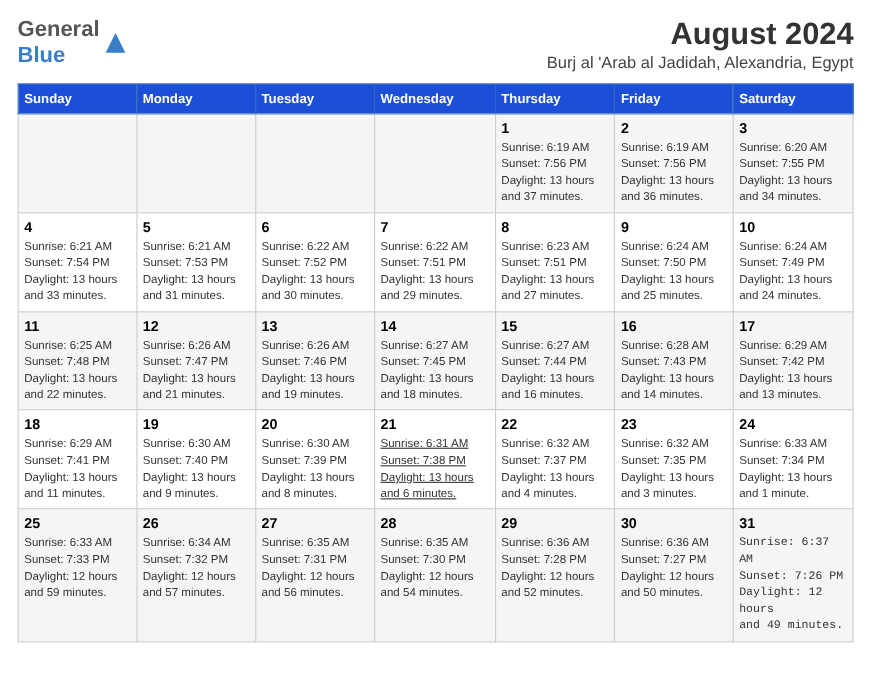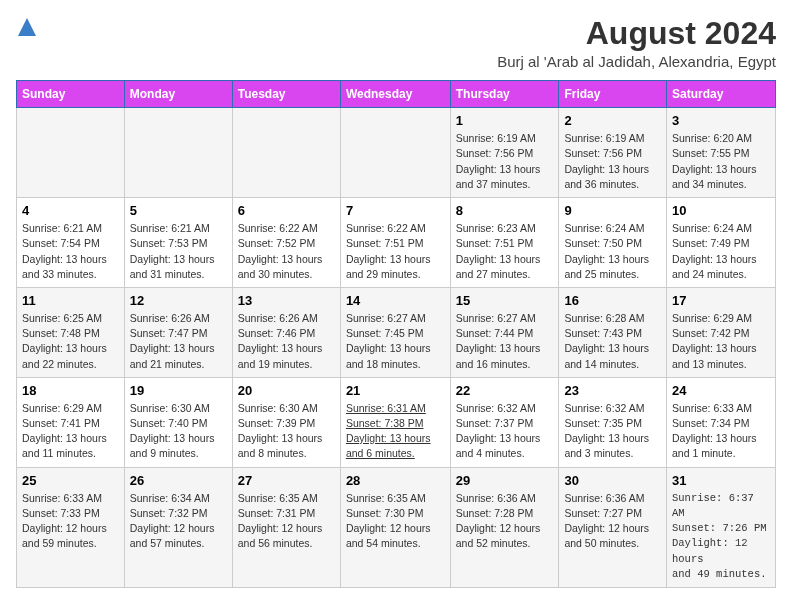--- a/index.html
+++ b/index.html
@@ -13,37 +13,37 @@
     .header-area {
       display: flex;
       justify-content: space-between;
       align-items: flex-start;
       margin-bottom: 10px;
     }
     .title-area {
       text-align: right;
     }
     .main-title {
-      font-size: 32px;
+      font-size: 28px;
       font-weight: bold;
       color: #333;
       line-height: 1.1;
     }
     .subtitle {
       font-size: 15px;
       color: #444;
       margin-top: 2px;
     }
     table {
       width: 100%;
       border-collapse: collapse;
       font-size: 11px;
     }
     thead tr th {
-      background-color: #d946ef;
+      background-color: #1d4ed8;
       color: #fff;
       text-align: left;
       padding: 6px 5px;
       font-size: 12px;
       font-weight: bold;
       border: 1px solid #2e6db4;
     }
     tbody tr td {
       border: 1px solid #ccc;
       vertical-align: top;
@@ -79,20 +79,26 @@
       font-weight: bold;
     }
     .logo-general { color: #555; }
     .logo-blue-word { color: #3a7dc9; }
   </style>
 </head>
 <body>
 
 <div class="header-area">
   <div class="logo-wrapper">
+    <div>
+      <span class="logo-text-block">
+        <span class="logo-general">General</span><br>
+        <span class="logo-blue-word">Blue</span>
+      </span>
+    </div>
     <svg width="22" height="22" viewBox="0 0 22 22">
       <polygon points="2,20 11,2 20,20" fill="#3a7dc9"></polygon>
     </svg>
   </div>
   <div class="title-area">
     <div class="main-title">August 2024</div>
     <div class="subtitle">Burj al 'Arab al Jadidah, Alexandria, Egypt</div>
   </div>
 </div>
 

